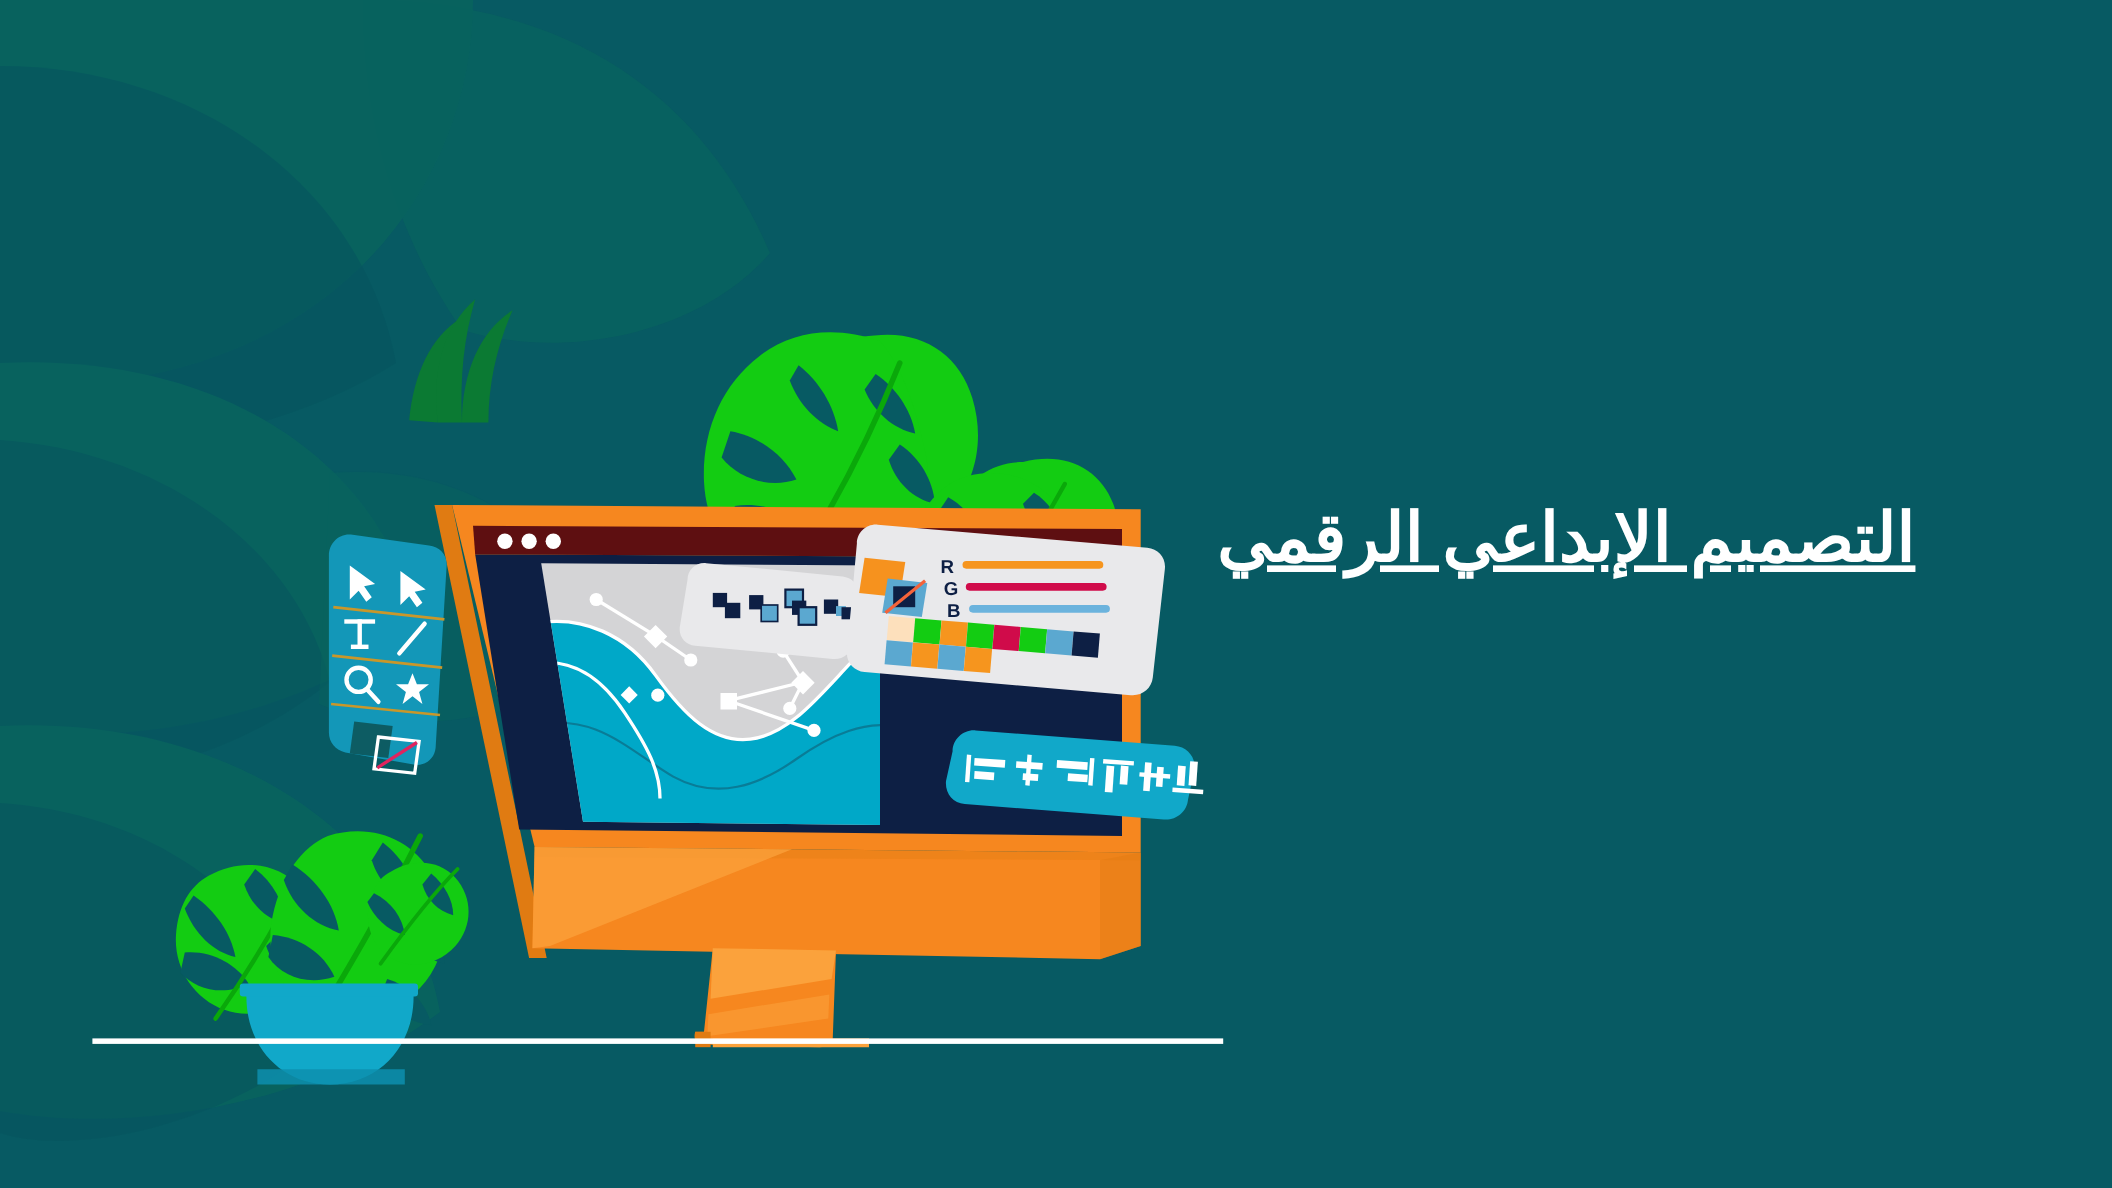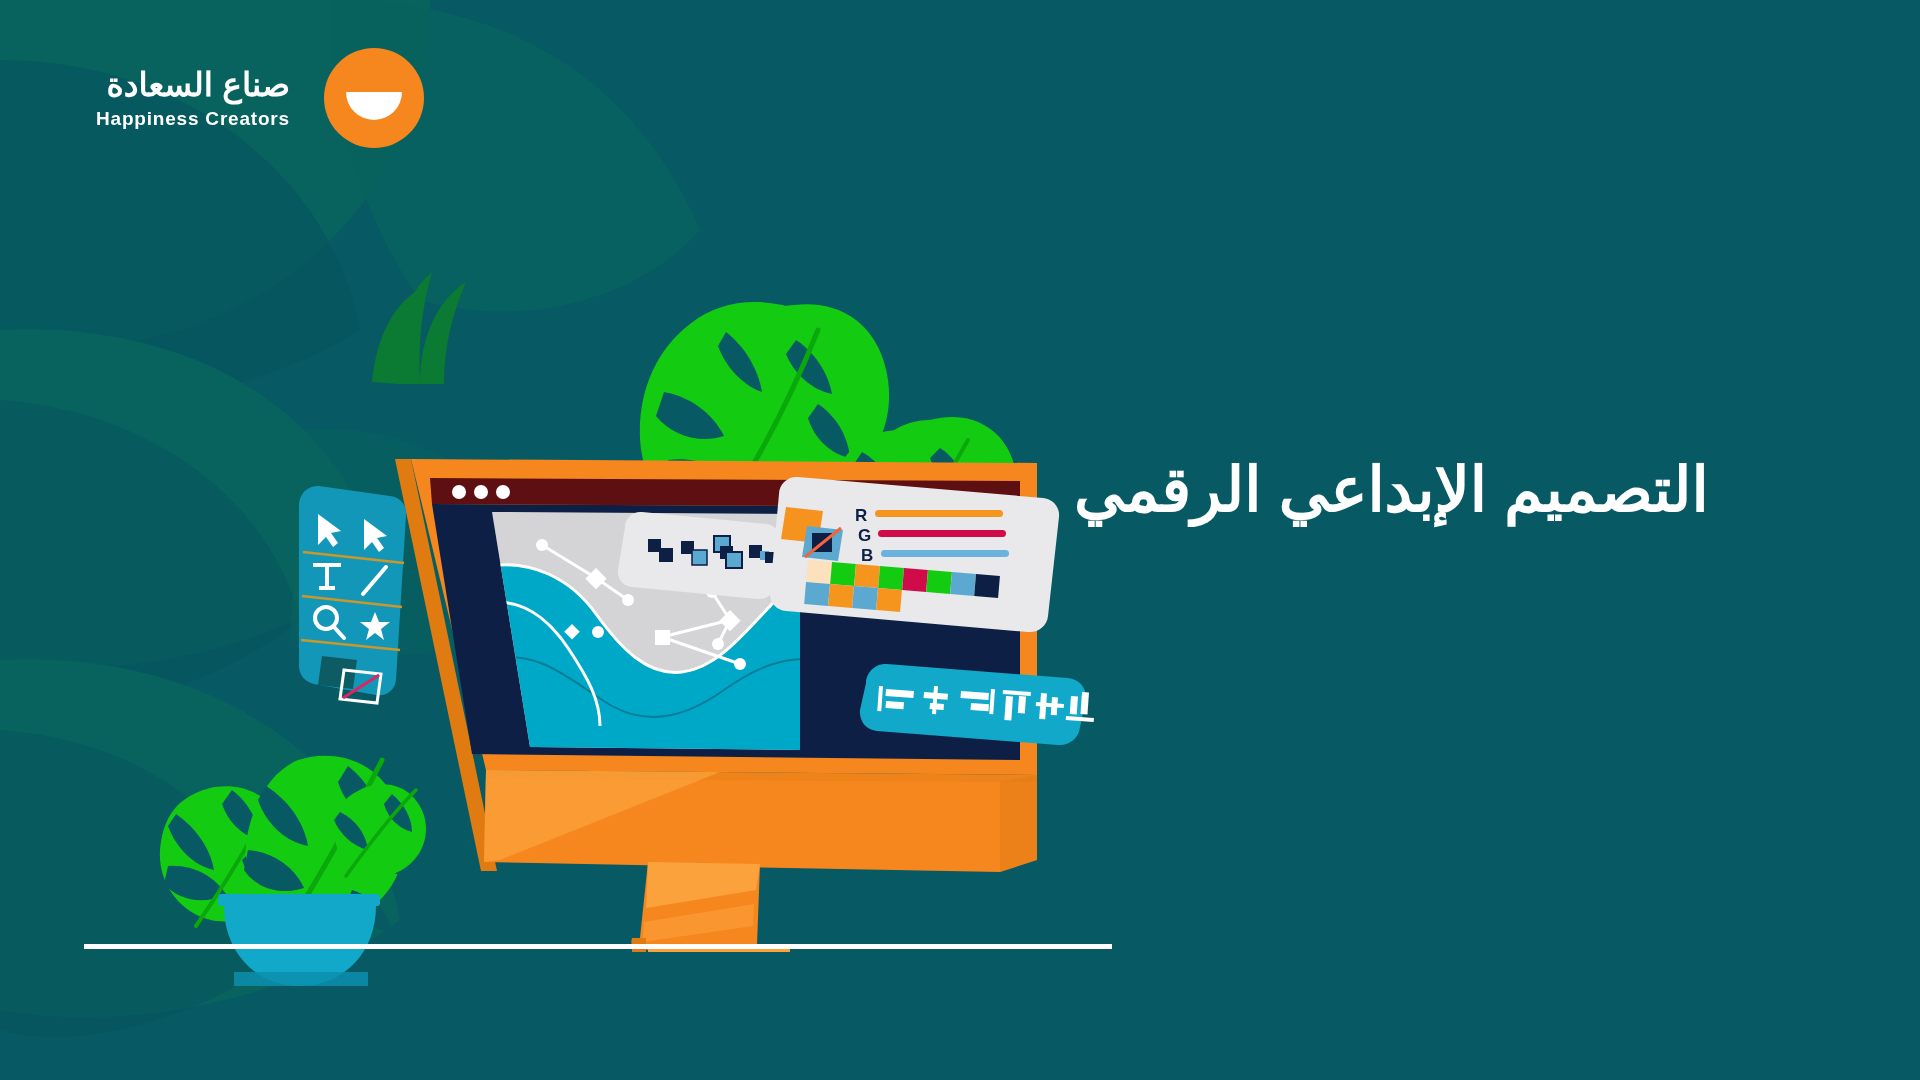--- a/index.html
+++ b/index.html
@@ -38,24 +38,25 @@
     left:22px; top:44px; width:56px; height:28px;
     background:#ffffff;
     border-radius:0 0 28px 28px;
   }
 
   
   .headline {
     position:absolute; right:146px; top:490px;
     transform:translateY(-50%);
     width:700px;
-    text-align:left; direction:rtl;
+    text-align:center; direction:rtl;
     color:#ffffff;
     font-size:62px; font-weight:700; line-height:1.42;
     letter-spacing:0px;
+    text-decoration:underline;
   }
 
   
   .ground {
     position:absolute; left:84px; top:944px;
     width:1028px; height:5px; background:#ffffff;
   }
 
   
   .illus { position:absolute; left:0; top:0; width:1920px; height:1080px; pointer-events:none; }
@@ -405,23 +406,16 @@
           <path d="M222,900 L376,900 L376,906 C376,952 344,986 300,986 C256,986 224,952 224,906 Z" fill="#11a8c9"></path>
           <rect x="218" y="894" width="162" height="12" rx="3" fill="#11a8c9"></rect>
           <path d="M234,972 L368,972 L368,986 L234,986 Z" fill="#0d8fae" opacity="0.85"></path>
         </g>
       </g>
     </svg>
   </div>
 
   <div class="ground"></div>
 
-  <div class="logo-block">
-    <div class="logo-text">
-      <div class="logo-ar">صناع السعادة</div>
-      <div class="logo-en">Happiness Creators</div>
-    </div>
-    <div class="logo-mark"></div>
-  </div>
 
   <h1 class="headline">التصميم الإبداعي الرقمي</h1>
 
 </div>
 
 </body></html>

